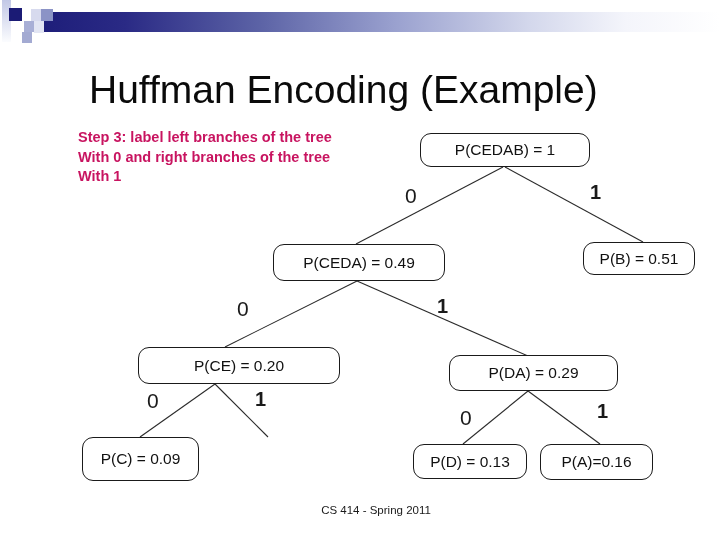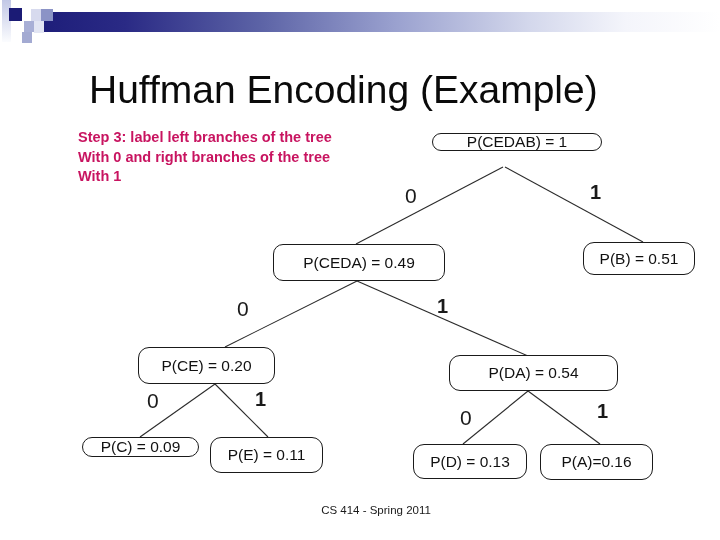--- a/index.html
+++ b/index.html
@@ -61,27 +61,26 @@
       <line x1="505" y1="167" x2="643" y2="242"></line>
       <line x1="357" y1="281" x2="225" y2="347"></line>
       <line x1="357" y1="281" x2="528" y2="356"></line>
       <line x1="215" y1="384" x2="140" y2="437"></line>
       <line x1="215" y1="384" x2="268" y2="437"></line>
       <line x1="528" y1="391" x2="463" y2="444"></line>
       <line x1="528" y1="391" x2="600" y2="444"></line>
     </g>
   </svg>
 
-  <div class="node" style="left:432px;top:133px;width:170px;height:18px;">P(CEDAB) = 1</div>
-  <div class="node" style="left:273px;top:244px;width:172px;height:37px;border-radius:10px;">P(CEDA) = 0.49</div>
+  <div class="node" style="left:420px;top:133px;width:170px;height:34px;">P(CEDAB) = 1</div>
+  <div class="node" style="left:273px;top:244px;width:172px;height:37px;">P(CEDA) = 0.49</div>
   <div class="node" style="left:583px;top:242px;width:112px;height:33px;">P(B) = 0.51</div>
-  <div class="node" style="left:138px;top:347px;width:137px;height:37px;">P(CE) = 0.20</div>
-  <div class="node" style="left:449px;top:355px;width:169px;height:36px;">P(DA) = 0.54</div>
-  <div class="node" style="left:82px;top:437px;width:117px;height:20px;">P(C) = 0.09</div>
-  <div class="node" style="left:210px;top:437px;width:113px;height:36px;">P(E) = 0.11</div>
+  <div class="node" style="left:138px;top:347px;width:202px;height:37px;">P(CE) = 0.20</div>
+  <div class="node" style="left:449px;top:355px;width:169px;height:36px;">P(DA) = 0.29</div>
+  <div class="node" style="left:82px;top:437px;width:117px;height:44px;">P(C) = 0.09</div>
   <div class="node" style="left:413px;top:444px;width:114px;height:35px;">P(D) = 0.13</div>
   <div class="node" style="left:540px;top:444px;width:113px;height:36px;">P(A)=0.16</div>
 
   <div class="blbl" style="left:405px;top:185px;">0</div>
   <div class="blbl one" style="left:590px;top:182px;">1</div>
   <div class="blbl" style="left:237px;top:298px;">0</div>
   <div class="blbl one" style="left:437px;top:296px;">1</div>
   <div class="blbl" style="left:147px;top:390px;">0</div>
   <div class="blbl one" style="left:255px;top:389px;">1</div>
   <div class="blbl" style="left:460px;top:407px;">0</div>

